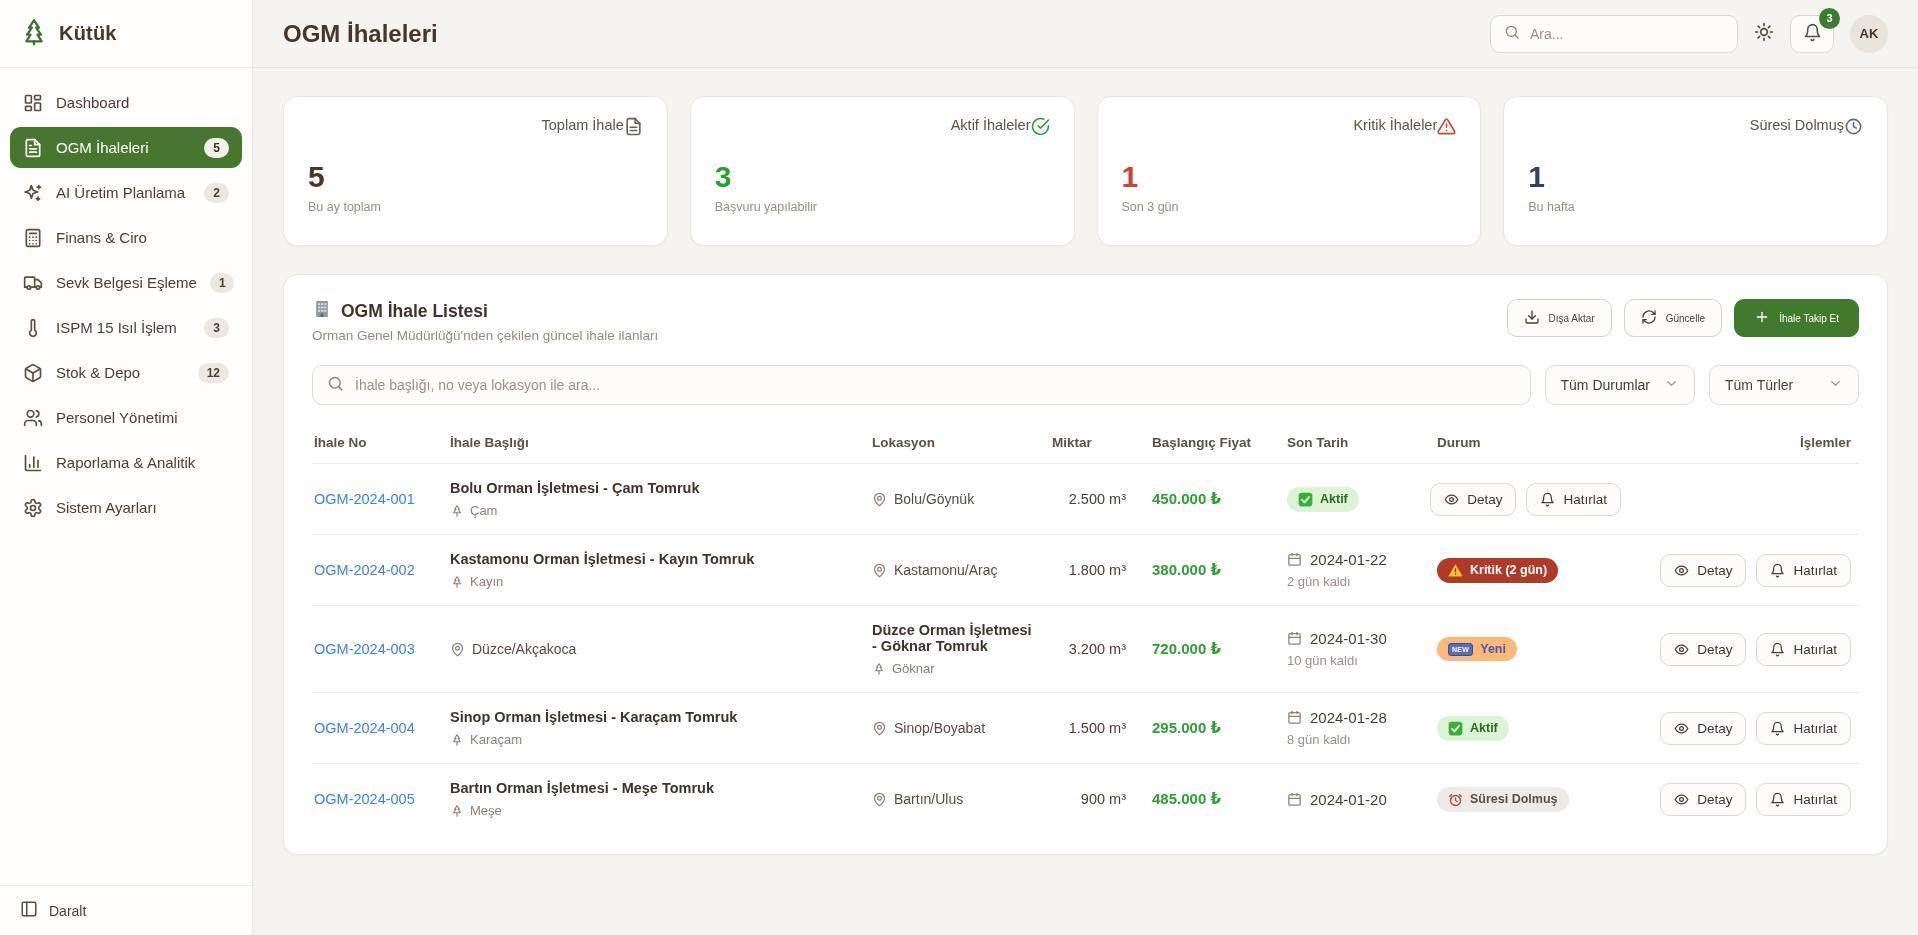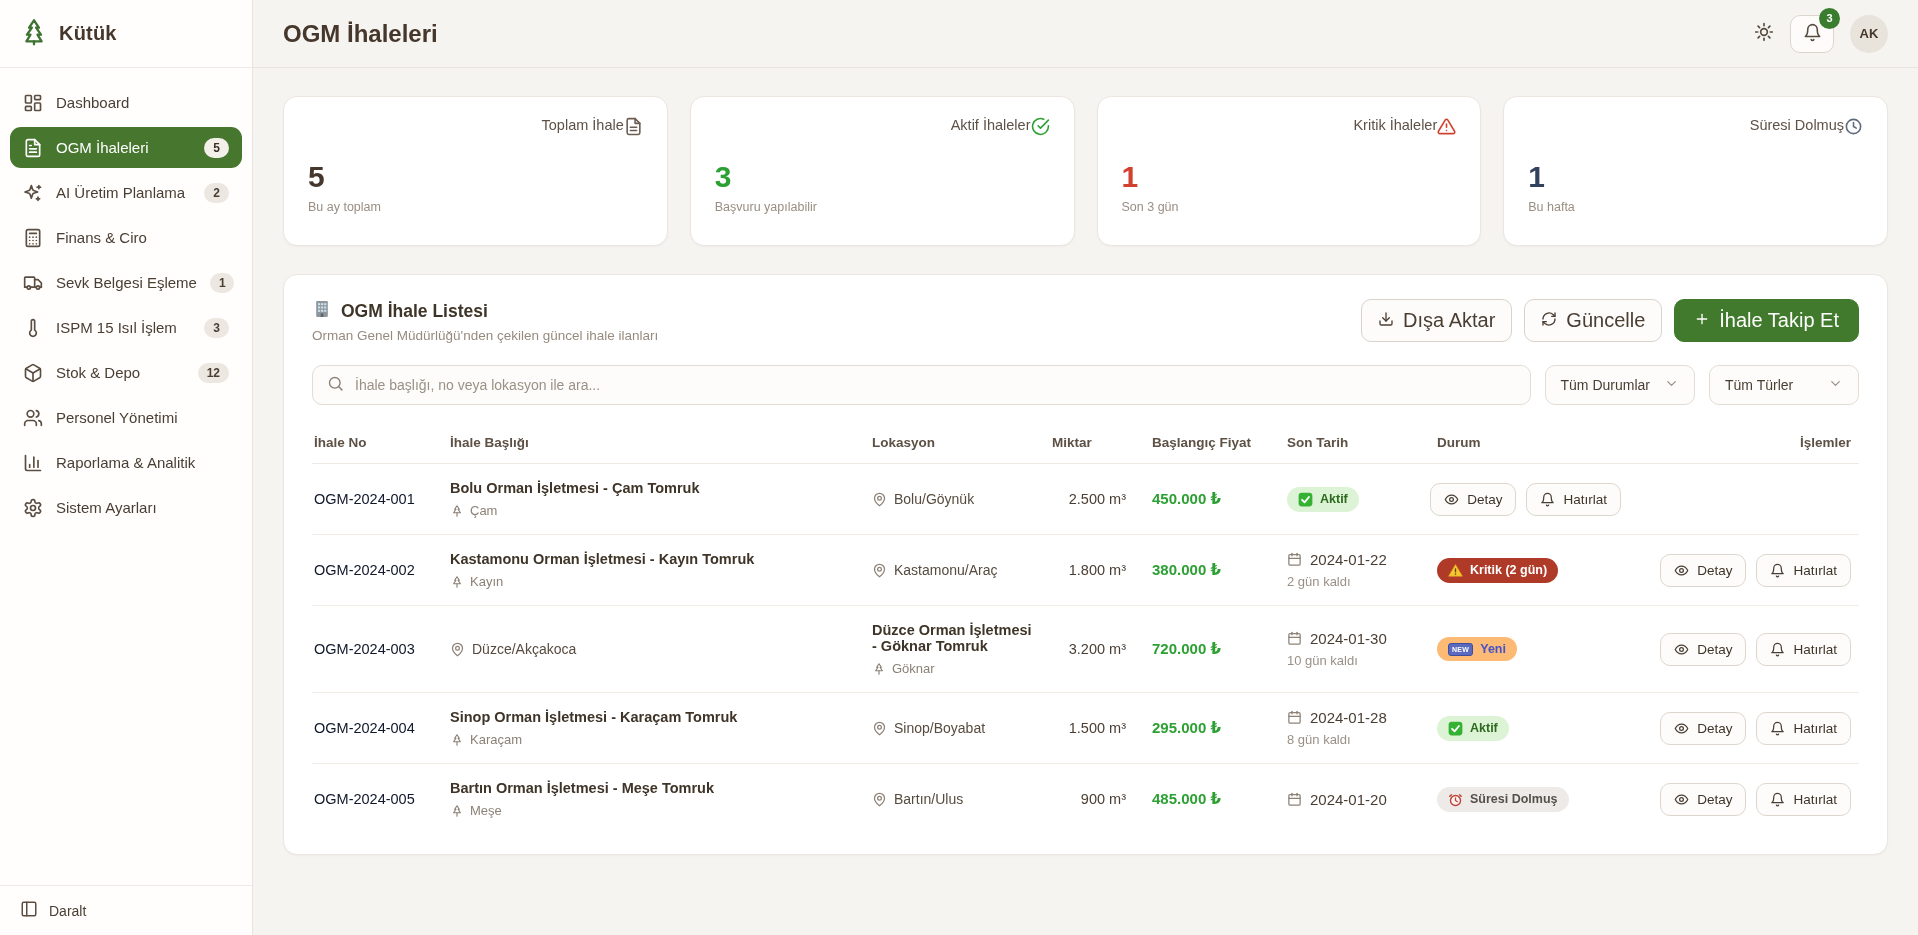--- a/index.html
+++ b/index.html
@@ -51,21 +51,21 @@
   .stat-value { font-size:30px; font-weight:700; margin-top:20px; }
   .stat-sub { font-size:12.5px; color:#9a8e82; margin-top:6px; }
 
   .list-card { background:#ffffff; border:1px solid #ebe6df; border-radius:14px; padding:24px 28px 20px; box-shadow:0 1px 2px rgba(60,45,30,.04); }
   .list-head { display:flex; justify-content:space-between; align-items:flex-start; }
   .list-title-row { display:flex; align-items:center; gap:9px; }
   .list-title-row svg { width:20px; height:20px; }
   .list-title { font-size:17.5px; font-weight:700; color:#3f3428; }
   .list-subtitle { font-size:13.5px; color:#978b7f; margin-top:5px; }
   .head-actions { display:flex; gap:12px; }
-  .btn { display:flex; align-items:center; gap:9px; font-size:20px; font-weight:500; border-radius:10px; padding:9px 16px; cursor:pointer; font-family:inherit; }
+  .btn { display:flex; align-items:center; gap:9px; font-size:10px; font-weight:500; border-radius:10px; padding:9px 16px; cursor:pointer; font-family:inherit; }
   .btn svg { width:16px; height:16px; }
   .btn-outline { background:#fdfcfb; border:1px solid #d9d2c9; color:#4a3e33; }
   .btn-primary { background:#417a2c; border:1px solid #417a2c; color:#ffffff; padding:9px 19px; }
 
   .filter-row { display:flex; gap:14px; margin-top:22px; }
   .tbl-search { flex:1; display:flex; align-items:center; gap:11px; height:40px; background:#fdfcfa; border:1px solid #e2dcd4; border-radius:10px; padding:0 14px; }
   .tbl-search svg { width:17px; height:17px; color:#8d8176; }
   .tbl-search input { border:none; outline:none; background:transparent; font-size:14px; color:#4a3e33; width:100%; font-family:inherit; }
   .tbl-search input::placeholder { color:#9b9086; }
   .select { display:flex; align-items:center; justify-content:space-between; gap:14px; height:40px; border:1px solid #e2dcd4; background:#fdfcfa; border-radius:10px; padding:0 15px; font-size:14px; color:#4a3e33; cursor:pointer; min-width:150px; }
@@ -73,21 +73,21 @@
 
   .table { margin-top:20px; }
   .tr { display:grid; grid-template-columns:130px 1fr 180px 100px 135px 150px 200px 230px; align-items:center; }
   .th { font-size:13.5px; font-weight:600; color:#5d5044; padding:10px 8px 13px 8px; border-bottom:1px solid #eee9e2; }
   .th:first-child { padding-left:2px; }
   .th.right { text-align:right; }
   .row { border-bottom:1px solid #f1ece6; }
   .row:last-child { border-bottom:none; }
   .td { padding:16px 8px; font-size:14.5px; }
   .td:first-child { padding-left:2px; }
-  .cell-no { color:#0f172a; }
+  .cell-no { color:#3b82f6; }
   .cell-title { font-weight:600; color:#3f3428; }
   .cell-species { display:flex; align-items:center; gap:6px; margin-top:7px; font-weight:400; font-size:13px; color:#8d8176; }
   .cell-species svg { width:14px; height:14px; }
   .cell-loc { display:flex; align-items:center; gap:7px; color:#574b3f; font-size:14px; }
   .cell-loc svg { width:15px; height:15px; color:#8d8176; }
   .cell-qty { text-align:right; padding-right:18px; color:#4a3e33; }
   .cell-price { font-weight:600; color:#2da033; font-size:15px; }
   .cell-date-main { display:flex; align-items:center; gap:8px; font-size:15px; color:#4a3e33; }
   .cell-date-main svg { width:15px; height:15px; color:#8d8176; }
   .cell-date-sub { font-size:13px; color:#9b9086; margin-top:6px; margin-left:0; }
@@ -247,20 +247,29 @@
           </svg>
       </span>
       <span>Daralt</span>
     </div>
   </aside>
 
   <div class="main-col">
     <header class="header">
       <h1 class="page-title">OGM İhaleleri</h1>
       <div class="header-right">
+        <div class="hdr-search">
+          <span>
+            <svg viewBox="0 0 24 24" fill="none" stroke="currentColor" stroke-width="2" stroke-linecap="round">
+                <circle cx="11" cy="11" r="7.5"></circle>
+                <line x1="21" y1="21" x2="16.7" y2="16.7"></line>
+              </svg>
+          </span>
+          <input type="text" placeholder="Ara..." style="">
+        </div>
         <button class="icon-btn">
           <span>
             <svg viewBox="0 0 24 24" fill="none" stroke="currentColor" stroke-width="2" stroke-linecap="round">
                 <circle cx="12" cy="12" r="4"></circle>
                 <line x1="12" y1="2" x2="12" y2="4.5"></line>
                 <line x1="12" y1="19.5" x2="12" y2="22"></line>
                 <line x1="2" y1="12" x2="4.5" y2="12"></line>
                 <line x1="19.5" y1="12" x2="22" y2="12"></line>
                 <line x1="4.9" y1="4.9" x2="6.7" y2="6.7"></line>
                 <line x1="17.3" y1="17.3" x2="19.1" y2="19.1"></line>

